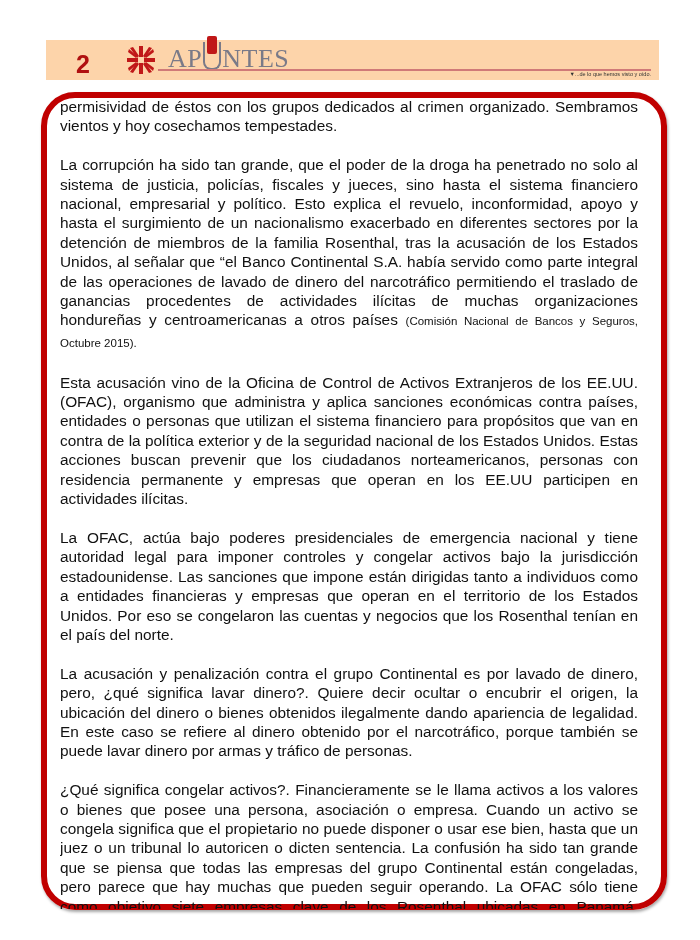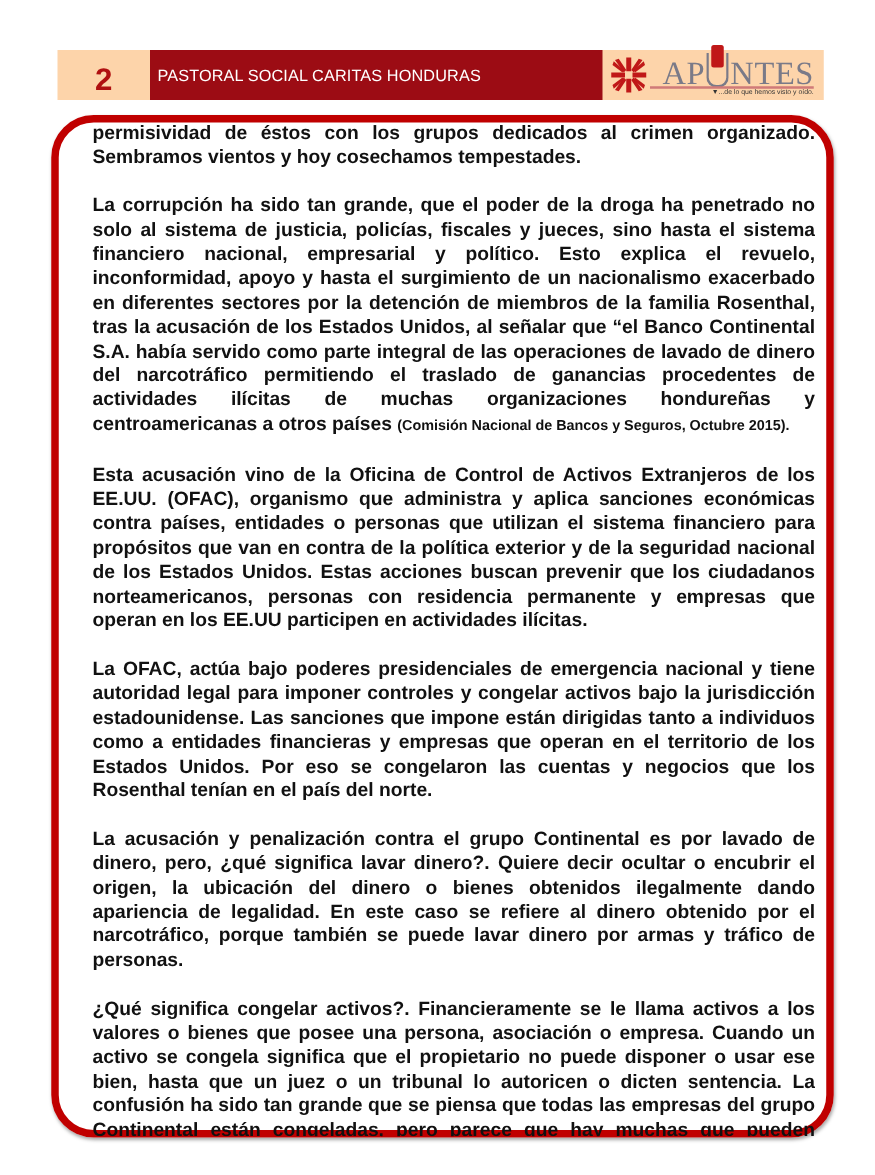--- a/index.html
+++ b/index.html
@@ -40,32 +40,31 @@
   }
   .logo .tagline {
     position:absolute; right:8px; top:31px; font-size:5.5px; color:#333;
   }
   .frame {
     position:absolute; left:41px; top:92px; width:626px; height:818px;
     border:6px solid #c00000; border-radius:34px; box-sizing:border-box;
     box-shadow: 1px 2px 3px rgba(0,0,0,0.35);
   }
   .content {
-    position:absolute; left:74px; top:97px; width:578px; height:812px; overflow:hidden;
-    font-size:15.4px; line-height:19.4px; color:#111; text-align:justify;font-weight:bold;
+    position:absolute; left:60px; top:97px; width:578px; height:812px; overflow:hidden;
+    font-size:15.4px; line-height:19.4px; color:#111; text-align:justify;
   }
   .content p { margin:0 0 19.4px 0; }
   .content .cite { font-size:11.5px; }
 </style>
 </head>
 <body>
 
 <div class="header">
   <div class="page-num">2</div>
-  <div class="band">PASTORAL SOCIAL CARITAS HONDURAS</div>
   <div class="logo">
     <svg class="cross" viewBox="0 0 30 30">
       <g fill="#c01818">
         <rect x="13" y="1" width="4" height="11"></rect>
         <rect x="13" y="18" width="4" height="11"></rect>
         <rect x="1" y="13" width="11" height="4"></rect>
         <rect x="18" y="13" width="11" height="4"></rect>
         <polygon points="4,3 7,2 13,11 11,13"></polygon>
         <polygon points="26,3 23,2 17,11 19,13"></polygon>
         <polygon points="4,27 7,28 13,19 11,17"></polygon>

